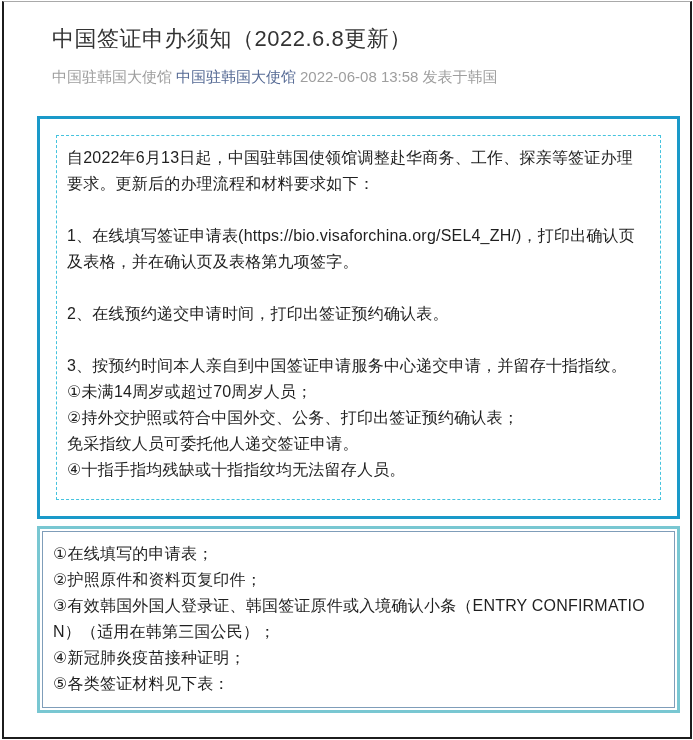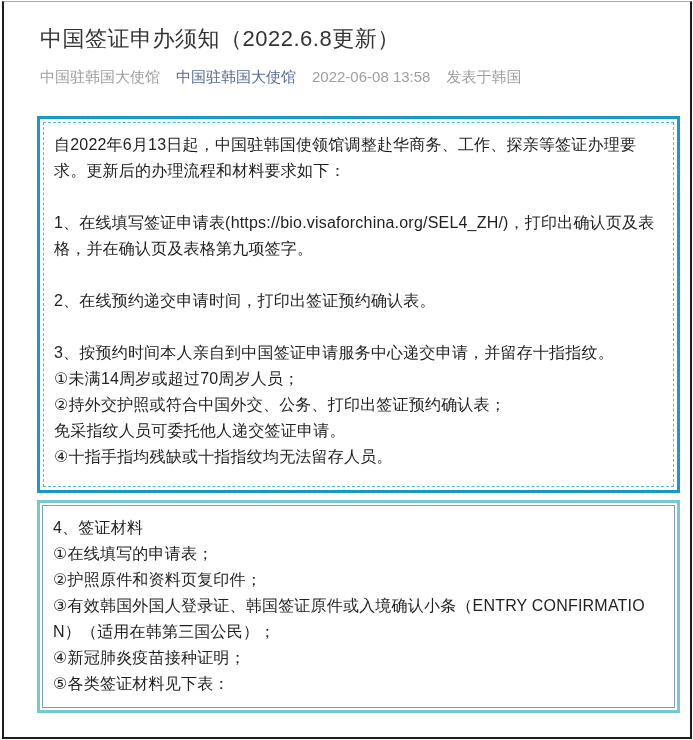--- a/index.html
+++ b/index.html
@@ -14,38 +14,38 @@
     background: #ffffff;
   }
   .frame {
     position: absolute; top: 1px; left: 2px; right: 1px; bottom: 1px;
     border-left: 2px solid #1c1c1c;
     border-right: 2px solid #1c1c1c;
     border-bottom: 2px solid #1c1c1c;
     border-top: 1px solid #a9a9a9;
     pointer-events: none;
   }
-  .header { padding: 24px 40px 0 40px; }
+  .header { padding: 24px 40px 0 40px; margin-left: 12px; }
   h1.title {
     font-size: 22px; line-height: 30px; font-weight: 400;
     color: #333333; letter-spacing: 0.5px;
   }
   .byline {
     margin-top: 13px; font-size: 15px; line-height: 20px;
-    display: flex; align-items: center; gap: 16px; white-space: nowrap;
+    display: flex; align-items: center; gap: 4px; white-space: nowrap;
   }
   .byline .meta { color: #9e9e9e; }
   .byline a.account {
     color: #576b95; text-decoration: none; cursor: pointer; font-weight: 400;
   }
   .content { padding: 0 13px 0 37px; }
   .box1 {
     margin-top: 29px;
     border: 3px solid #1a99c9;
-    padding: 3px;
+    padding: 16px;
     background: #ffffff;
   }
   .box1-inner {
     border: 1px dashed #45c3de;
     padding: 9px 12px 16px 10px;
   }
   .box2 {
     margin-top: 7px;
     border: 3px solid #79c7d2;
     padding: 2px;
@@ -86,21 +86,20 @@
           <p>3、按预约时间本人亲自到中国签证申请服务中心递交申请，并留存十指指纹。</p>
           <p>①未满14周岁或超过70周岁人员；</p>
           <p>②持外交护照或符合中国外交、公务、打印出签证预约确认表；</p>
           <p>免采指纹人员可委托他人递交签证申请。</p>
           <p>④十指手指均残缺或十指指纹均无法留存人员。</p>
         </div>
     </div>
 
     <div class="box box2">
       <div class="box2-inner" id="materials-content">
-          <p>4、签证材料</p>
           <p>①在线填写的申请表；</p>
           <p>②护照原件和资料页复印件；</p>
           <p>③有效韩国外国人登录证、韩国签证原件或入境确认小条（ENTRY CONFIRMATION）（适用在韩第三国公民）；</p>
           <p>④新冠肺炎疫苗接种证明；</p>
           <p>⑤各类签证材料见下表：</p>
         </div>
     </div>
   </div>
 
   <div class="frame"></div>

